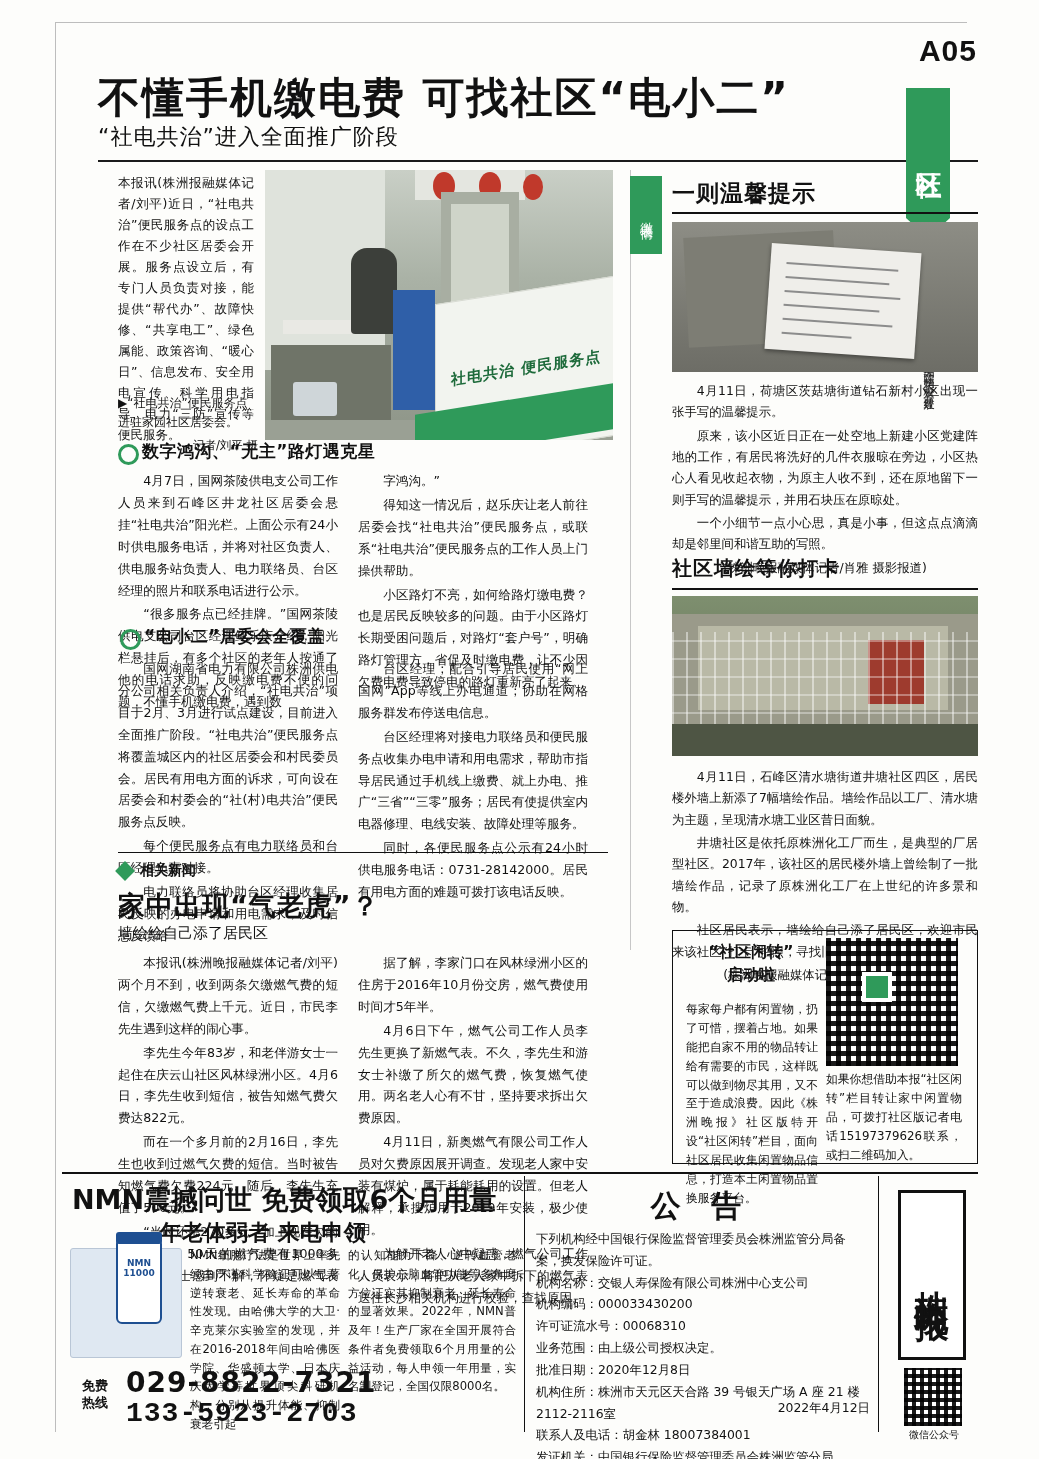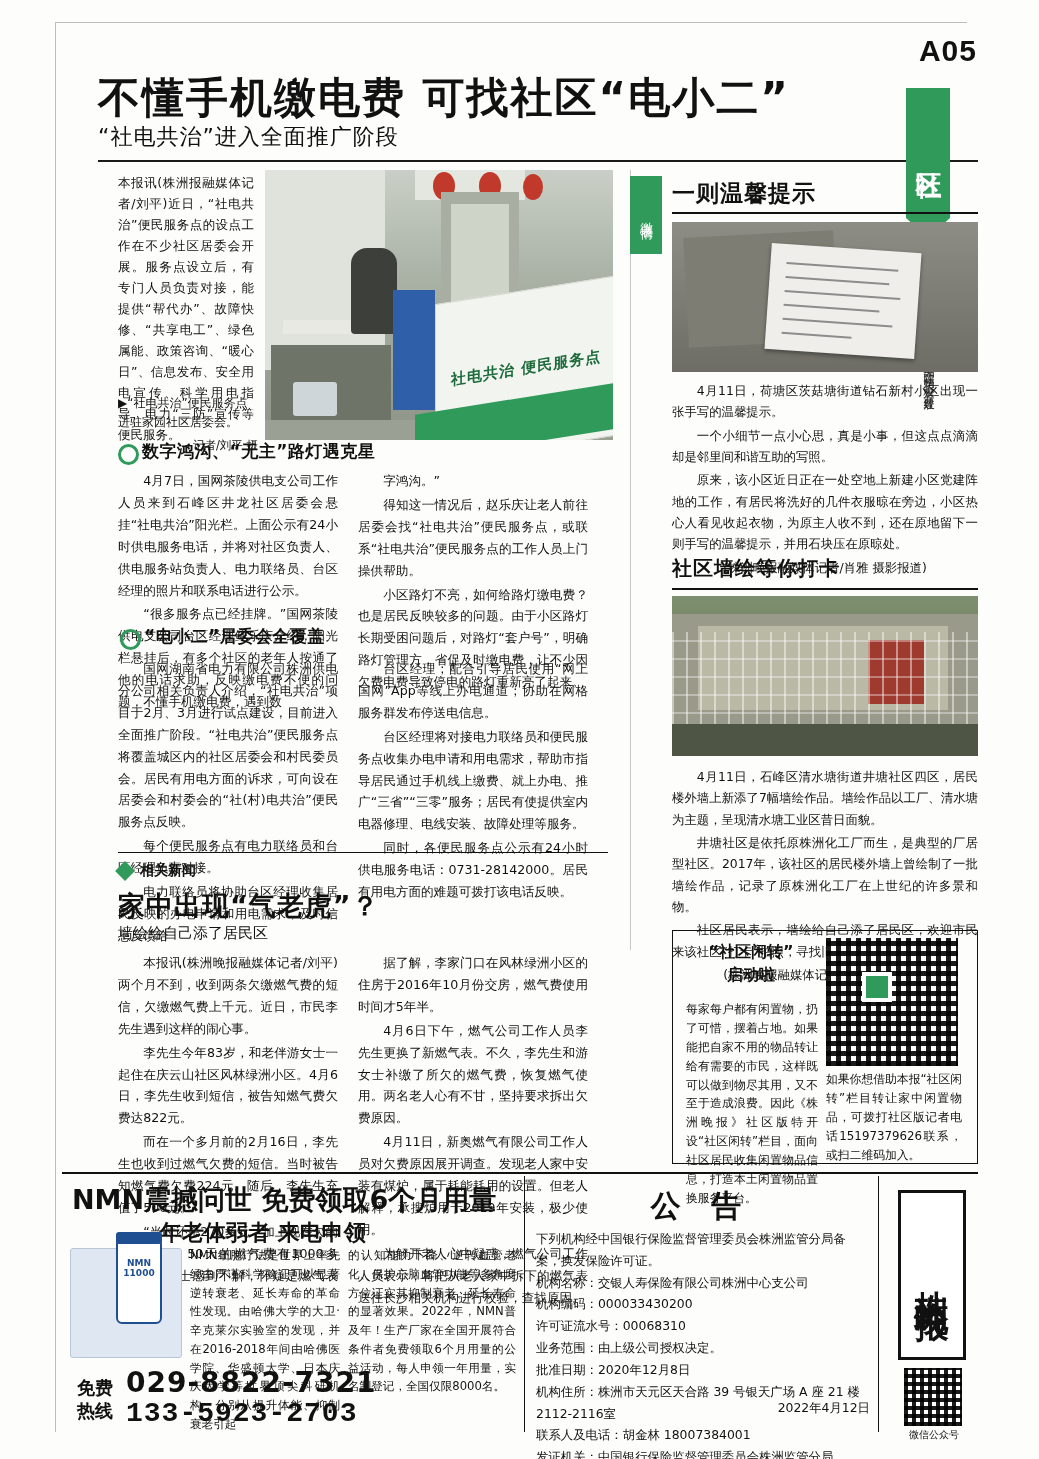--- a/index.html
+++ b/index.html
@@ -247,22 +247,22 @@
     font-size:11.6px; line-height:1.62; text-align:justify;
     font-family:"DejaVu Sans", sans-serif;
   }
   .nmn-body2 {
     position:absolute; left:348px; top:1246px; width:168px;
     font-size:11.6px; line-height:1.62; text-align:justify;
     font-family:"DejaVu Sans", sans-serif;
   }
   .nmn-free {
     position:absolute; left:72px; top:1378px; width:46px; text-align:center;
-    font-size:18px; font-weight:bold; line-height:1.3;
-    font-family:Liberation Mono, monospace;
+    font-size:13px; font-weight:bold; line-height:1.3;
+    font-family:Liberation Serif, serif;
   }
   .nmn-tel1 {
     position:absolute; left:126px; top:1366px;
     font-family:"DejaVu Sans", sans-serif; font-size:28px; font-weight:bold; letter-spacing:1px;
   }
   .nmn-tel2 {
     position:absolute; left:126px; top:1398px;
     font-family:Liberation Mono, monospace; font-size:28px; font-weight:bold; letter-spacing:1px;
   }
   .v-sep1 { position:absolute; left:524px; top:1176px; width:1px; height:256px; background:#111; }
@@ -399,22 +399,22 @@
       <div class="r1-line" style="left:16px; top:32px; width:104px;"></div>
       <div class="r1-line" style="left:16px; top:46px; width:116px;"></div>
       <div class="r1-line" style="left:16px; top:60px; width:96px;"></div>
       <div class="r1-line" style="left:16px; top:74px; width:110px;"></div>
       <div class="r1-line" style="left:16px; top:88px; width:70px;"></div>
     </div>
   </div>
 
   <div class="r-cap" style="left:672px; top:380px; width:306px;">
     <p>4月11日，荷塘区茨菇塘街道钻石新村小区出现一张手写的温馨提示。</p>
+    <p>原来，该小区近日正在一处空地上新建小区党建阵地的工作，有居民将洗好的几件衣服晾在旁边，小区热心人看见收起衣物，为原主人收不到，还在原地留下一则手写的温馨提示，并用石块压在原晾处。</p>
     <p>一个小细节一点小心思，真是小事，但这点点滴滴却是邻里间和谐互助的写照。</p>
-    <p>原来，该小区近日正在一处空地上新建小区党建阵地的工作，有居民将洗好的几件衣服晾在旁边，小区热心人看见收起衣物，为原主人收不到，还在原地留下一则手写的温馨提示，并用石块压在原晾处。</p>
     <p class="r-credit">(株洲晚报融媒体记者/肖雅 摄影报道)</p>
   </div>
 
   <div class="r-title2">社区墙绘等你打卡</div>
   <div class="r-rule2"></div>
   <div class="r-photo2">
     <div class="r2-wall"></div>
     <div class="r2-mural"></div>
     <div class="r2-red"></div>
     <div class="r2-fence"></div>

